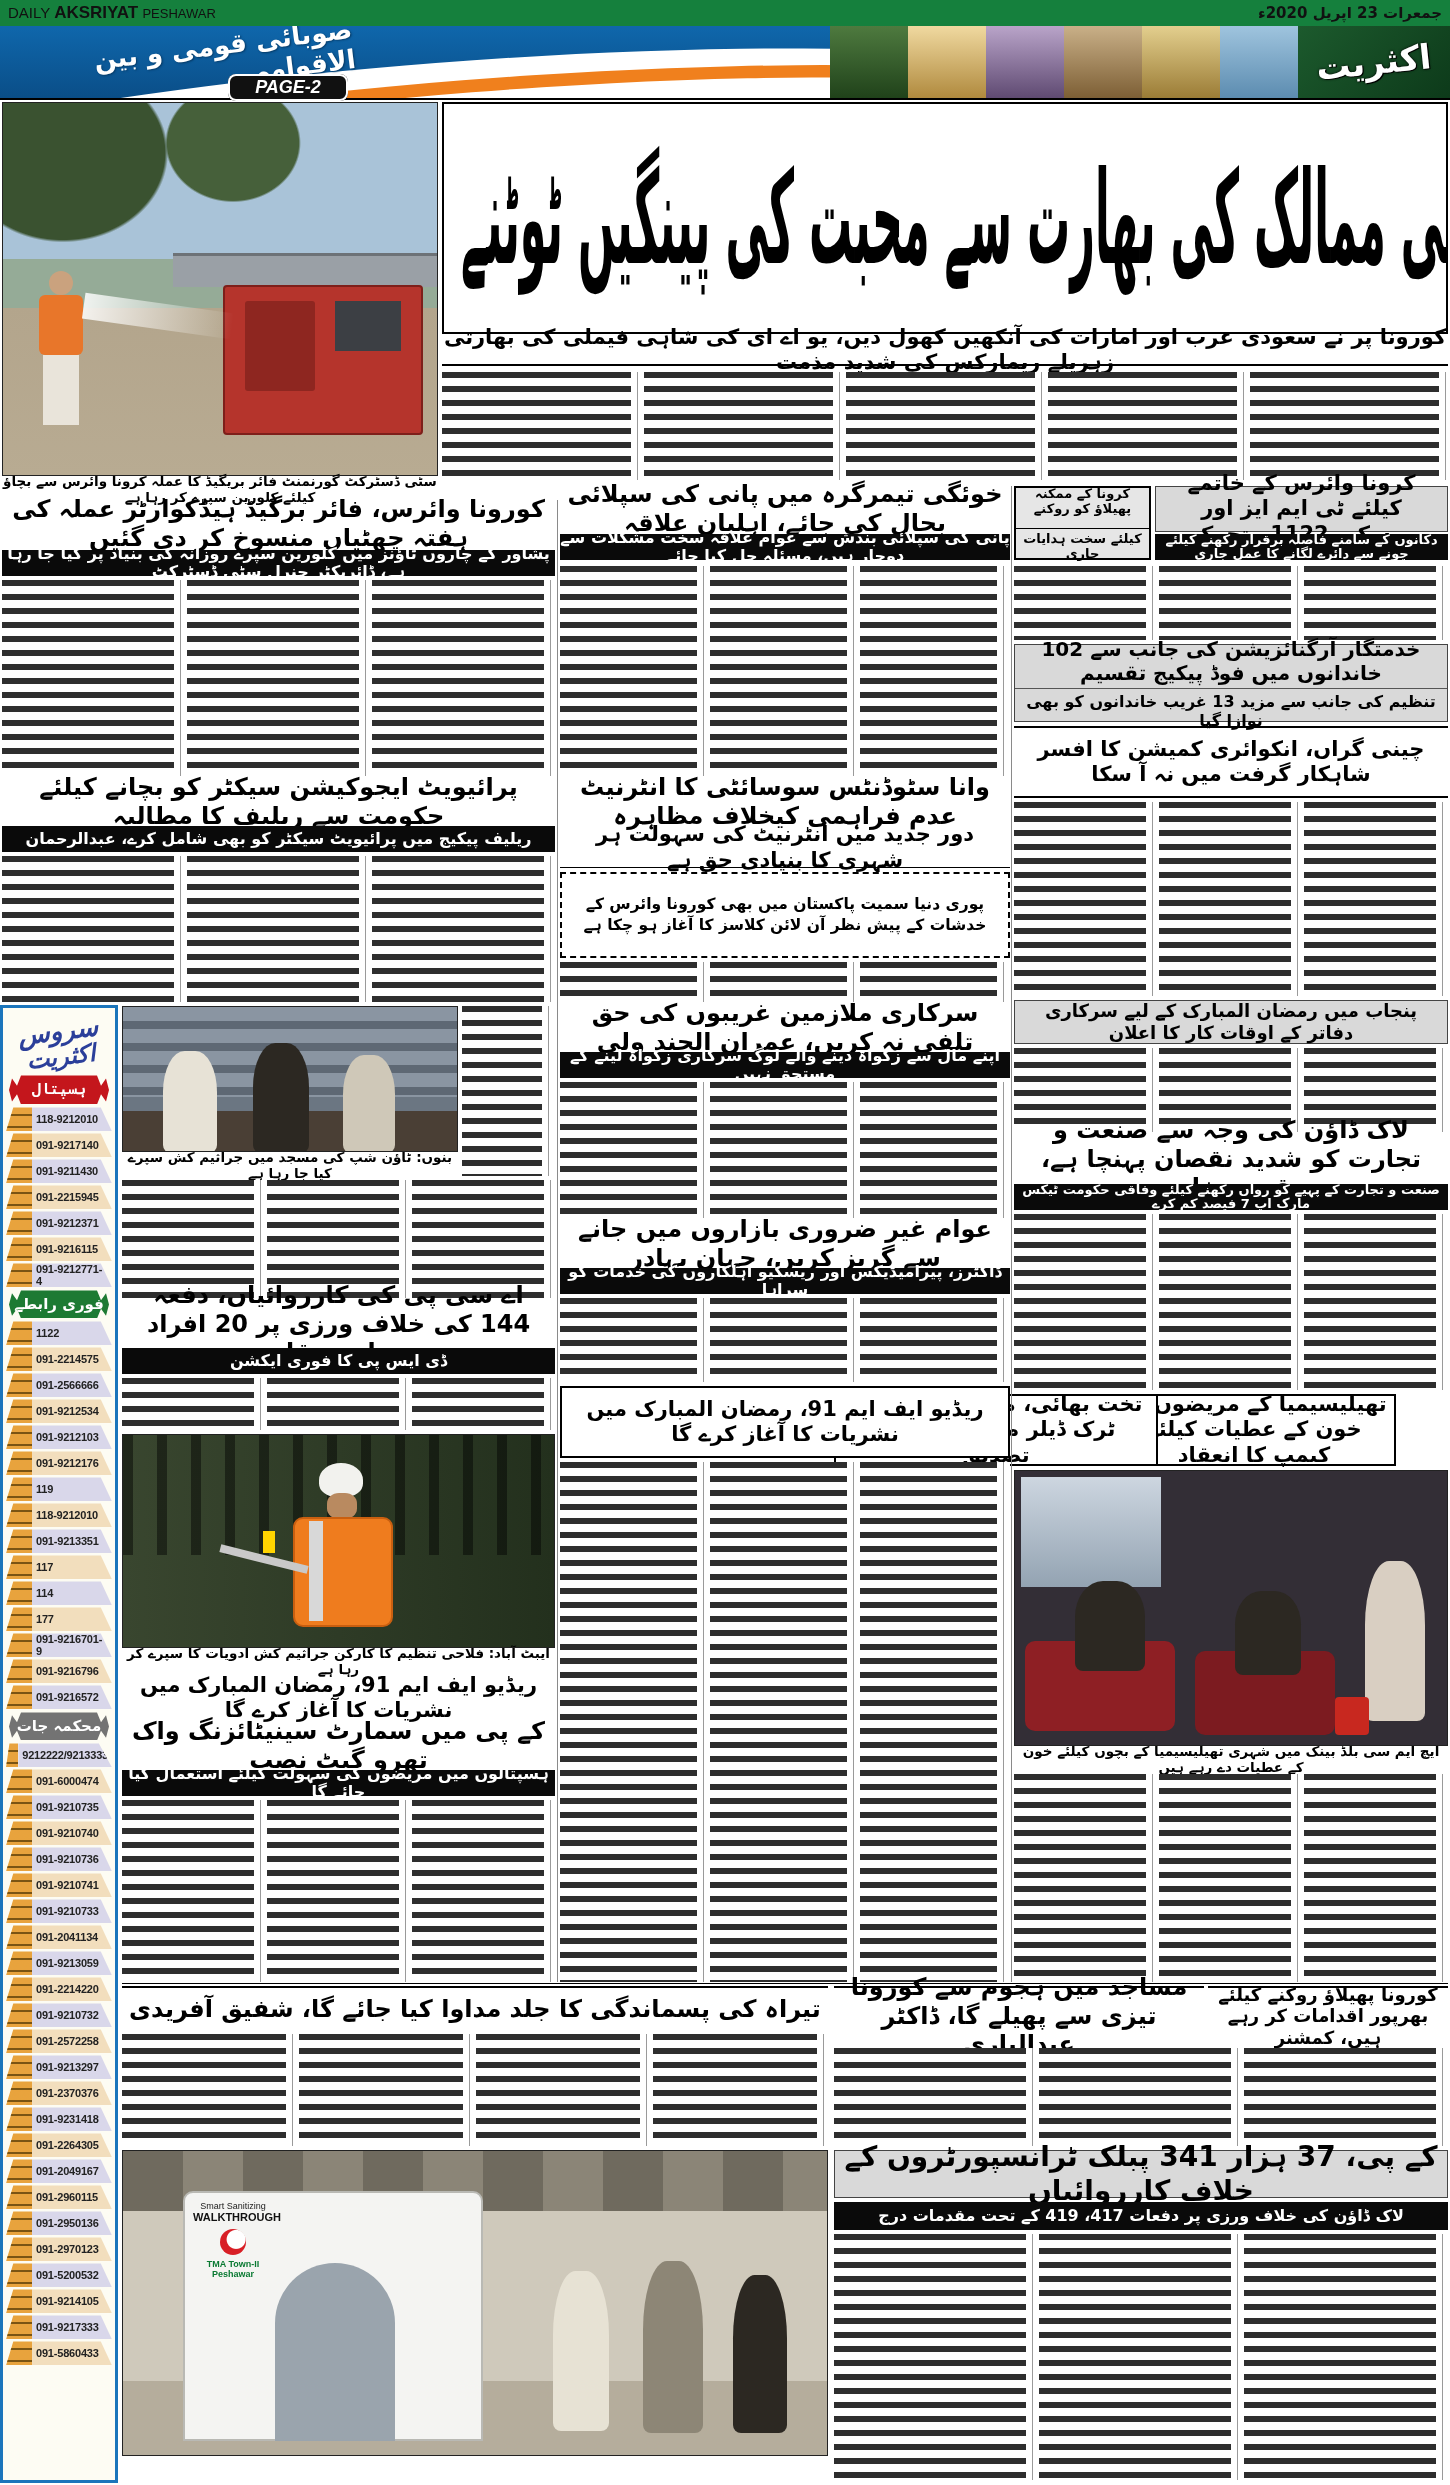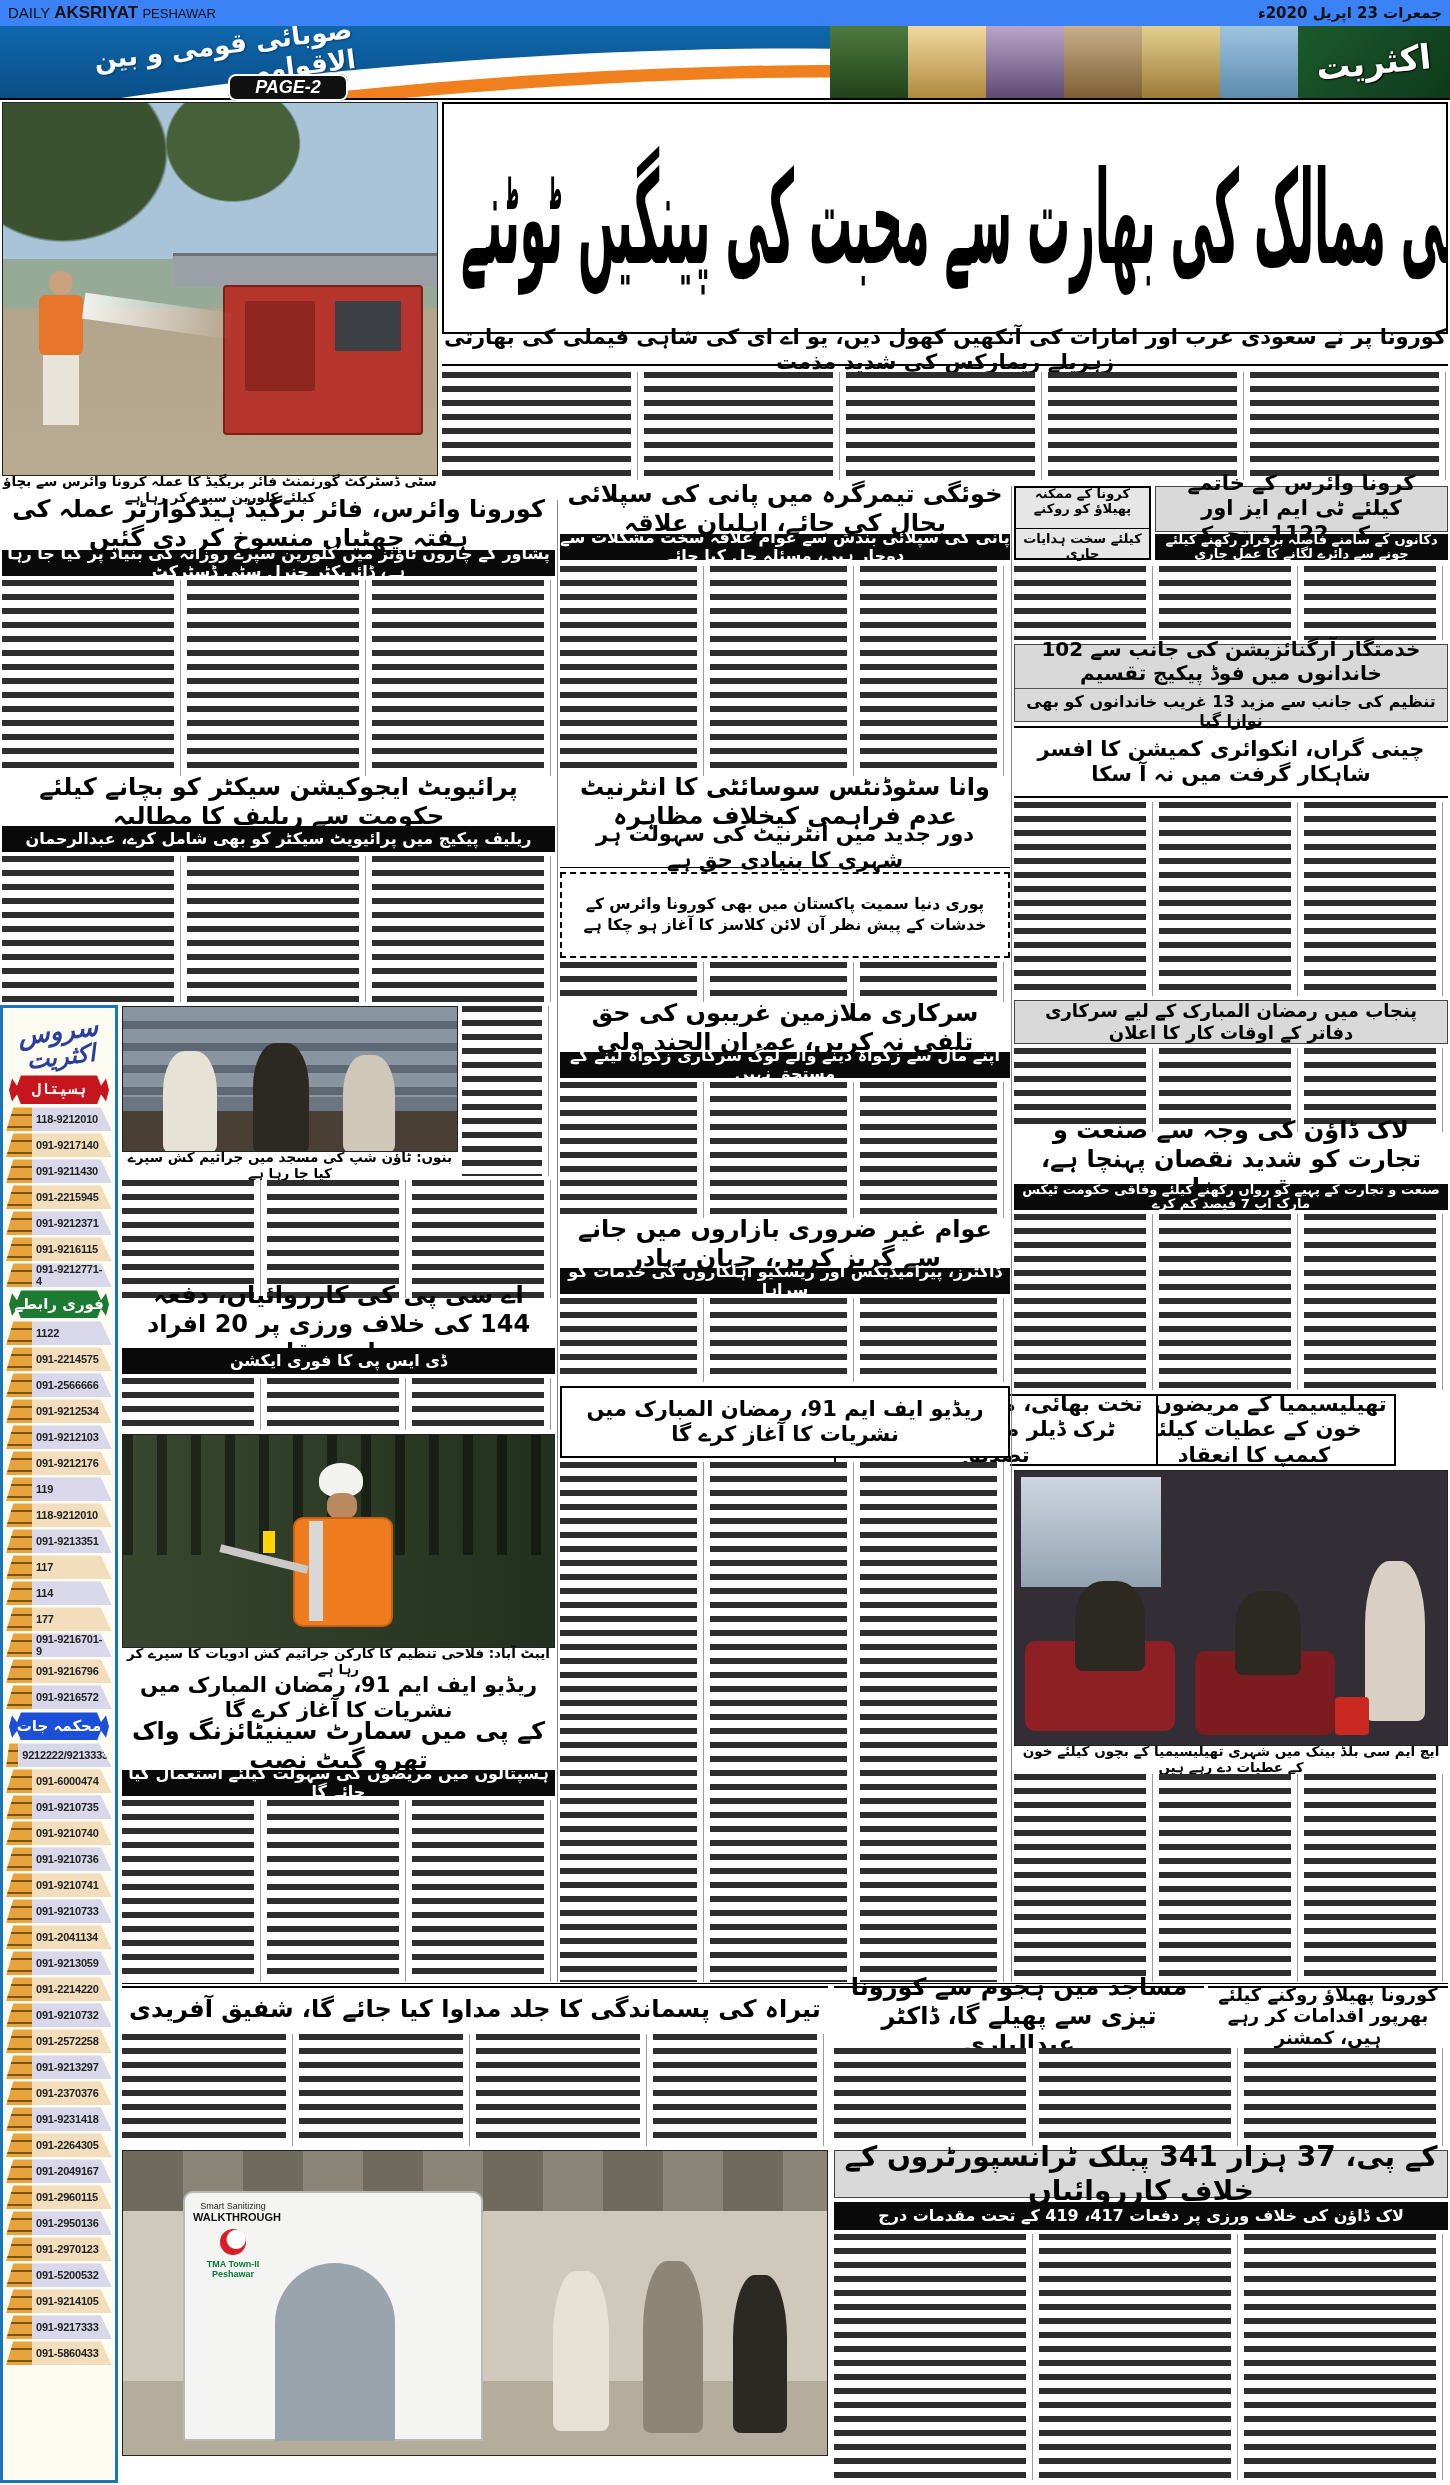--- a/index.html
+++ b/index.html
@@ -42,21 +42,21 @@
   .dashedbox{border:2px dashed #000;background:#fff;font-weight:bold;font-size:15.5px;text-align:center;
              display:flex;align-items:center;justify-content:center;padding:4px;line-height:1.35;}
   .photo{overflow:hidden;border:1px solid #222;}
   .sil{position:absolute;background:#2c2822;border-radius:40% 40% 8px 8px;}
 </style>
 </head>
 <body>
 
 <div id="page">
 
-  <div class="abs ltr" style="left:0;top:0;width:1450px;height:26px;background:#3b82f6;display:flex;align-items:center;justify-content:space-between;padding:0 8px;">
+  <div class="abs ltr" style="left:0;top:0;width:1450px;height:26px;background:#15803d;display:flex;align-items:center;justify-content:space-between;padding:0 8px;">
     <div style="font-family:'Liberation Sans',sans-serif;font-size:15px;color:#111;">
       <span>DAILY</span>
       <b style="font-size:17px;"><span>AKSRIYAT</span></b>
       <span style="font-size:13px;">PESHAWAR</span>
     </div>
     <div style="direction:rtl;font-size:15px;font-weight:bold;color:#111;">جمعرات 23 اپریل 2020ء</div>
   </div>
 
   <div class="abs" id="banner" style="left:0;top:26px;width:1450px;height:72px;overflow:hidden;">
     <div class="swoosh" style="left:-220px;top:34px;width:1400px;height:190px;transform:rotate(-4deg);"></div>
@@ -334,21 +334,21 @@
         <div class="drow">
         <div class="dnum">091-9216796</div>
         <div class="dchip"></div>
       </div>
         <div class="drow">
         <div class="dnum">091-9216572</div>
         <div class="dchip"></div>
       </div>
       </div>
 
-    <div class="badge" style="background:#1d4ed8;">محکمہ جات</div>
+    <div class="badge" style="background:#737373;">محکمہ جات</div>
     <div>
         <div class="drow">
         <div class="dnum">9212222/9213333</div>
         <div class="dchip"></div>
       </div>
         <div class="drow">
         <div class="dnum">091-6000474</div>
         <div class="dchip"></div>
       </div>
         <div class="drow">

